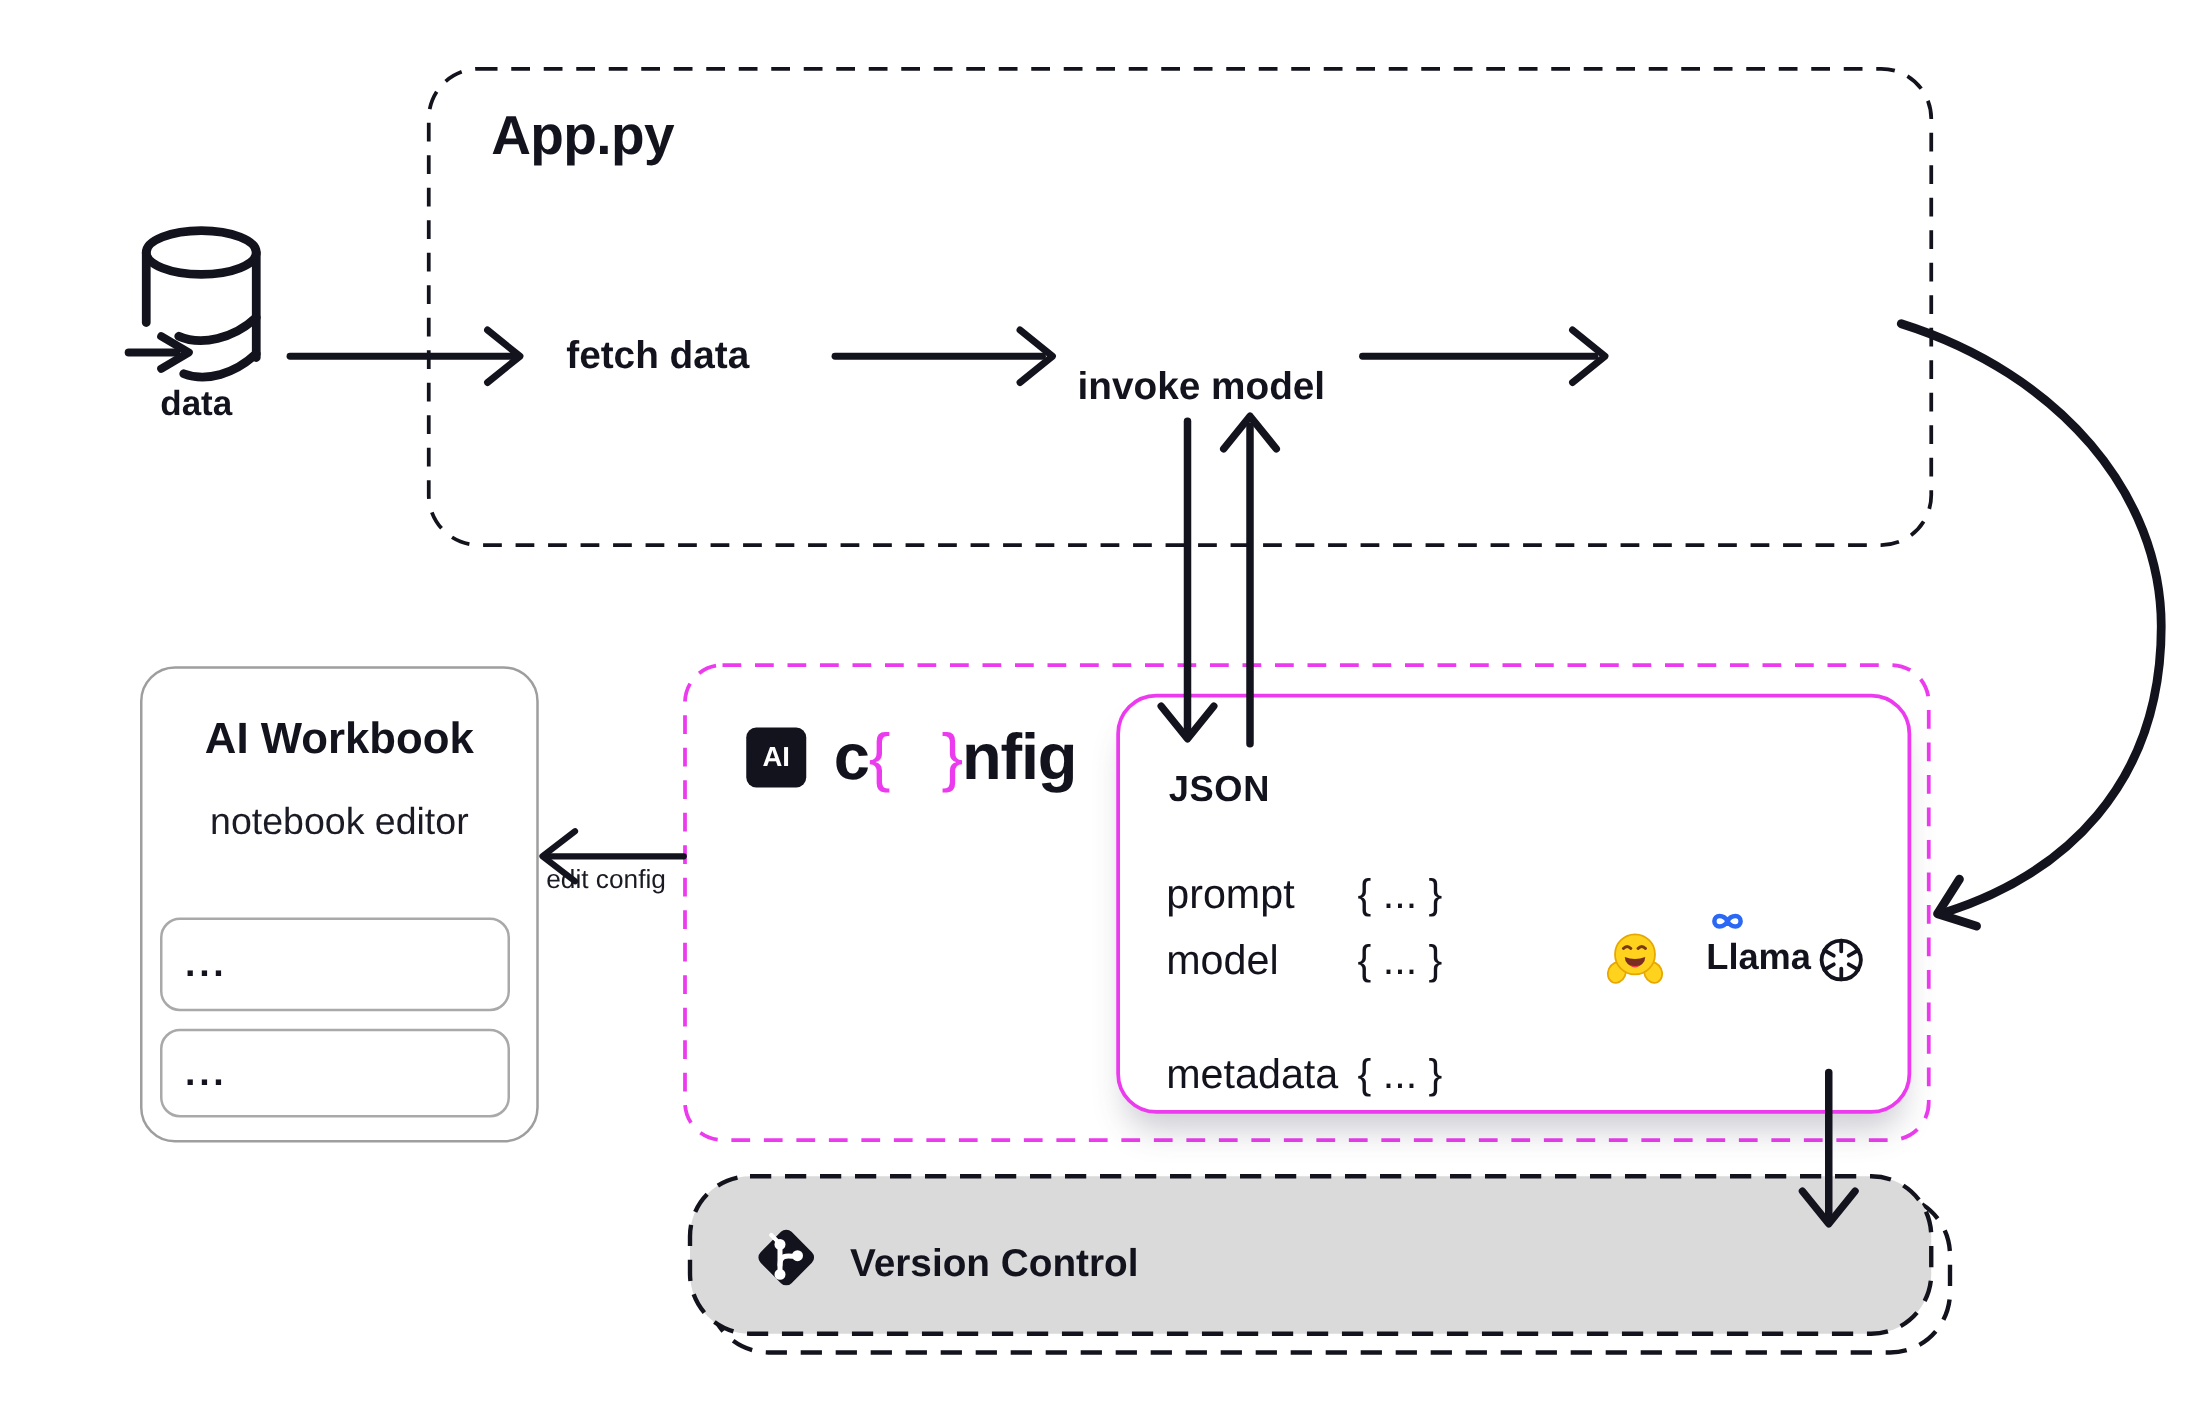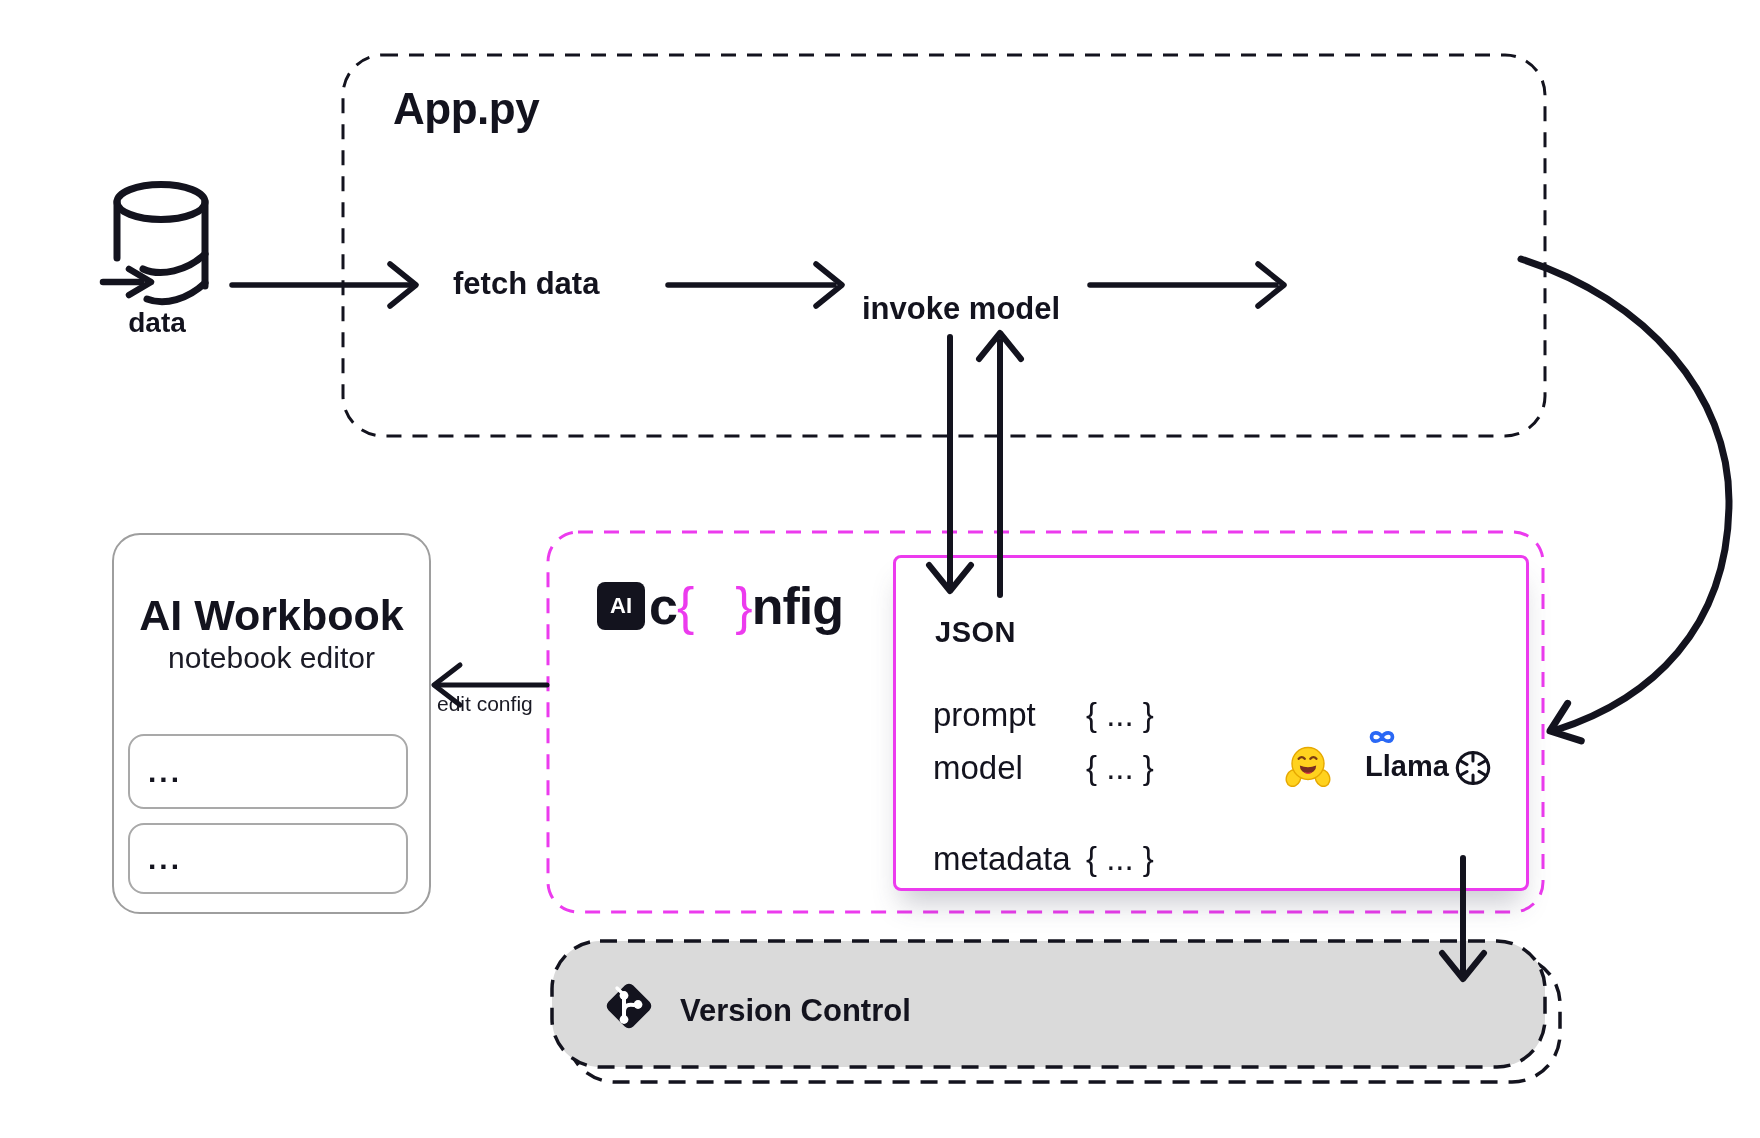--- a/index.html
+++ b/index.html
@@ -10,44 +10,44 @@
 
   
   .app-title{left:393px;top:84px;font-size:44px;font-weight:800;letter-spacing:-0.5px;}
   .step{font-size:31px;font-weight:700;top:266px;white-space:nowrap;}
   .step1{left:453px;} .step2{left:862px;margin-top:25px;}
   .step3{left:1310px;top:238px;line-height:38px;}
   .data-label{left:95px;top:307px;width:124px;text-align:center;font-size:28px;font-weight:800;}
   .edit-config{left:437px;top:692px;font-size:21px;font-weight:400;color:#1a1a24;}
 
   
-  .aiconfig-logo{left:597px;top:576px;display:flex;align-items:center;gap:4px;}
+  .aiconfig-logo{left:597px;top:576px;display:flex;align-items:center;gap:22px;}
   .ai-badge{width:48px;height:48px;background:#13131e;border-radius:8px;color:#fff;
             display:flex;align-items:center;justify-content:center;font-size:22px;font-weight:700;}
   .cfg-text{font-size:52px;font-weight:600;letter-spacing:-1px;display:flex;align-items:baseline;}
   .cfg-brace{color:#ec3bee;font-weight:400;}
   .cfg-gap{display:inline-block;width:42px;}
 
   
   .json-card{left:893px;top:555px;width:630px;height:330px;background:#fff;
-             border:3px solid #ec3bee;border-radius:8px;
+             border:3px solid #ec3bee;border-radius:32px;
              box-shadow:0 20px 26px -8px rgba(70,70,95,0.28);}
   .json-title{left:39px;top:58px;font-size:29px;font-weight:800;letter-spacing:0.5px;}
   .json-row{left:37px;font-size:33px;font-weight:400;white-space:nowrap;}
   .json-row .k{display:inline-block;min-width:153px;}
   .json-row-1{top:138px;} .json-row-2{top:191px;} .json-row-3{top:242px;margin-top:40px;}
   .provider-hf{left:389px;top:186px;}
   .provider-meta{left:469px;top:168px;display:flex;flex-direction:column;align-items:flex-start;}
   .llama-label{font-size:29px;font-weight:800;margin-top:2px;}
   .provider-openai{left:555px;top:188px;}
 
   
   .workbook{left:112px;top:533px;width:315px;height:377px;background:#fff;
             border:2.5px solid #9e9e9e;border-radius:28px;}
-  .wb-title{left:0;top:56px;width:100%;text-align:center;font-size:43px;font-weight:800;}
+  .wb-title{left:0;top:36px;width:100%;text-align:center;font-size:35px;font-weight:800;}
   .wb-sub{left:0;top:106px;width:100%;text-align:center;font-size:30px;font-weight:400;color:#1b1b26;}
   .wb-cell{left:14px;width:280px;border:2px solid #a9a9a9;border-radius:16px;background:#fff;
            display:flex;align-items:center;padding-left:18px;box-sizing:border-box;
            font-size:30px;font-weight:800;letter-spacing:3px;}
   .wb-cell-1{top:199px;height:75px;} .wb-cell-2{top:288px;height:71px;}
 
   
   .vc-label{left:680px;top:993px;font-size:31px;font-weight:800;}
   .git-icon-wrap{left:597px;top:974px;}
 </style>

